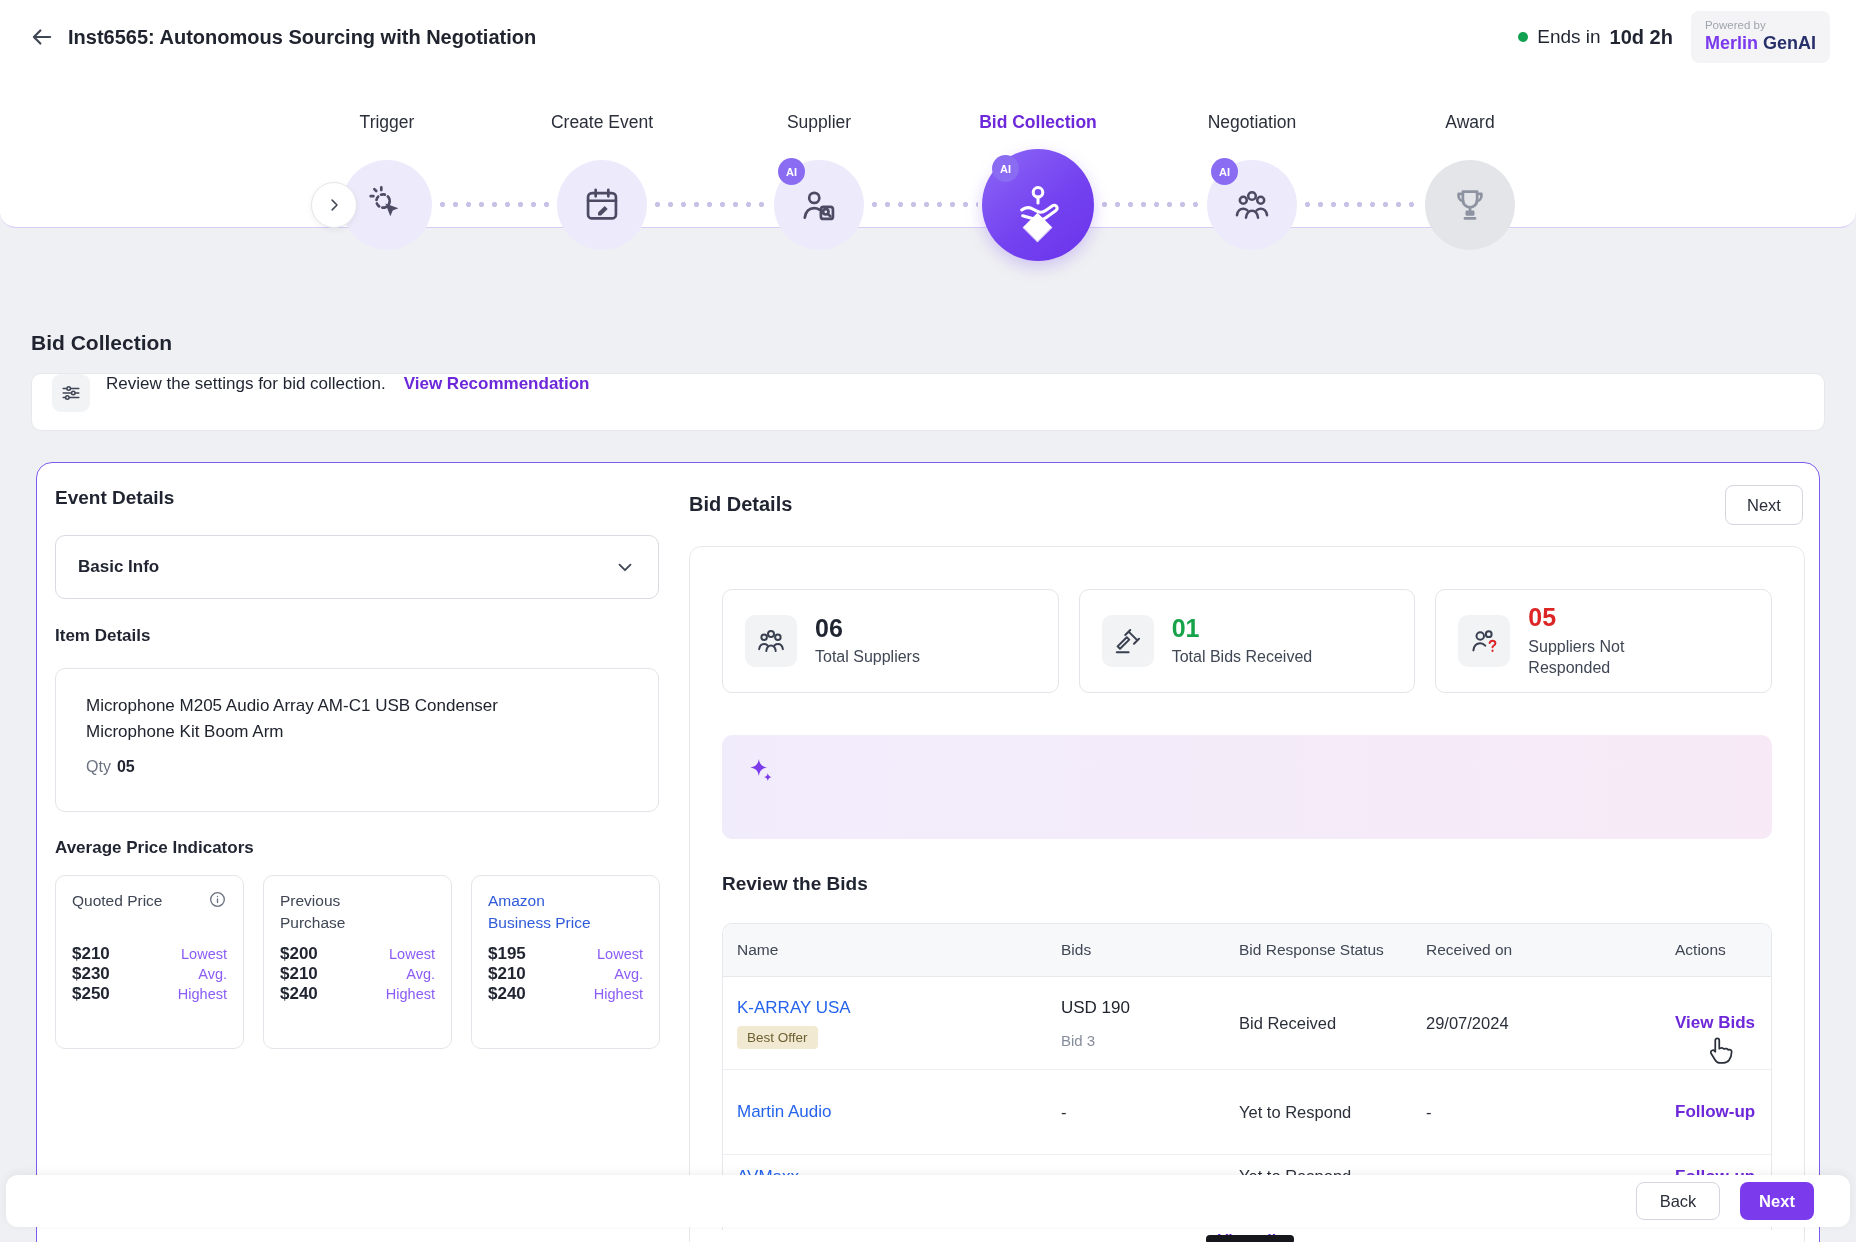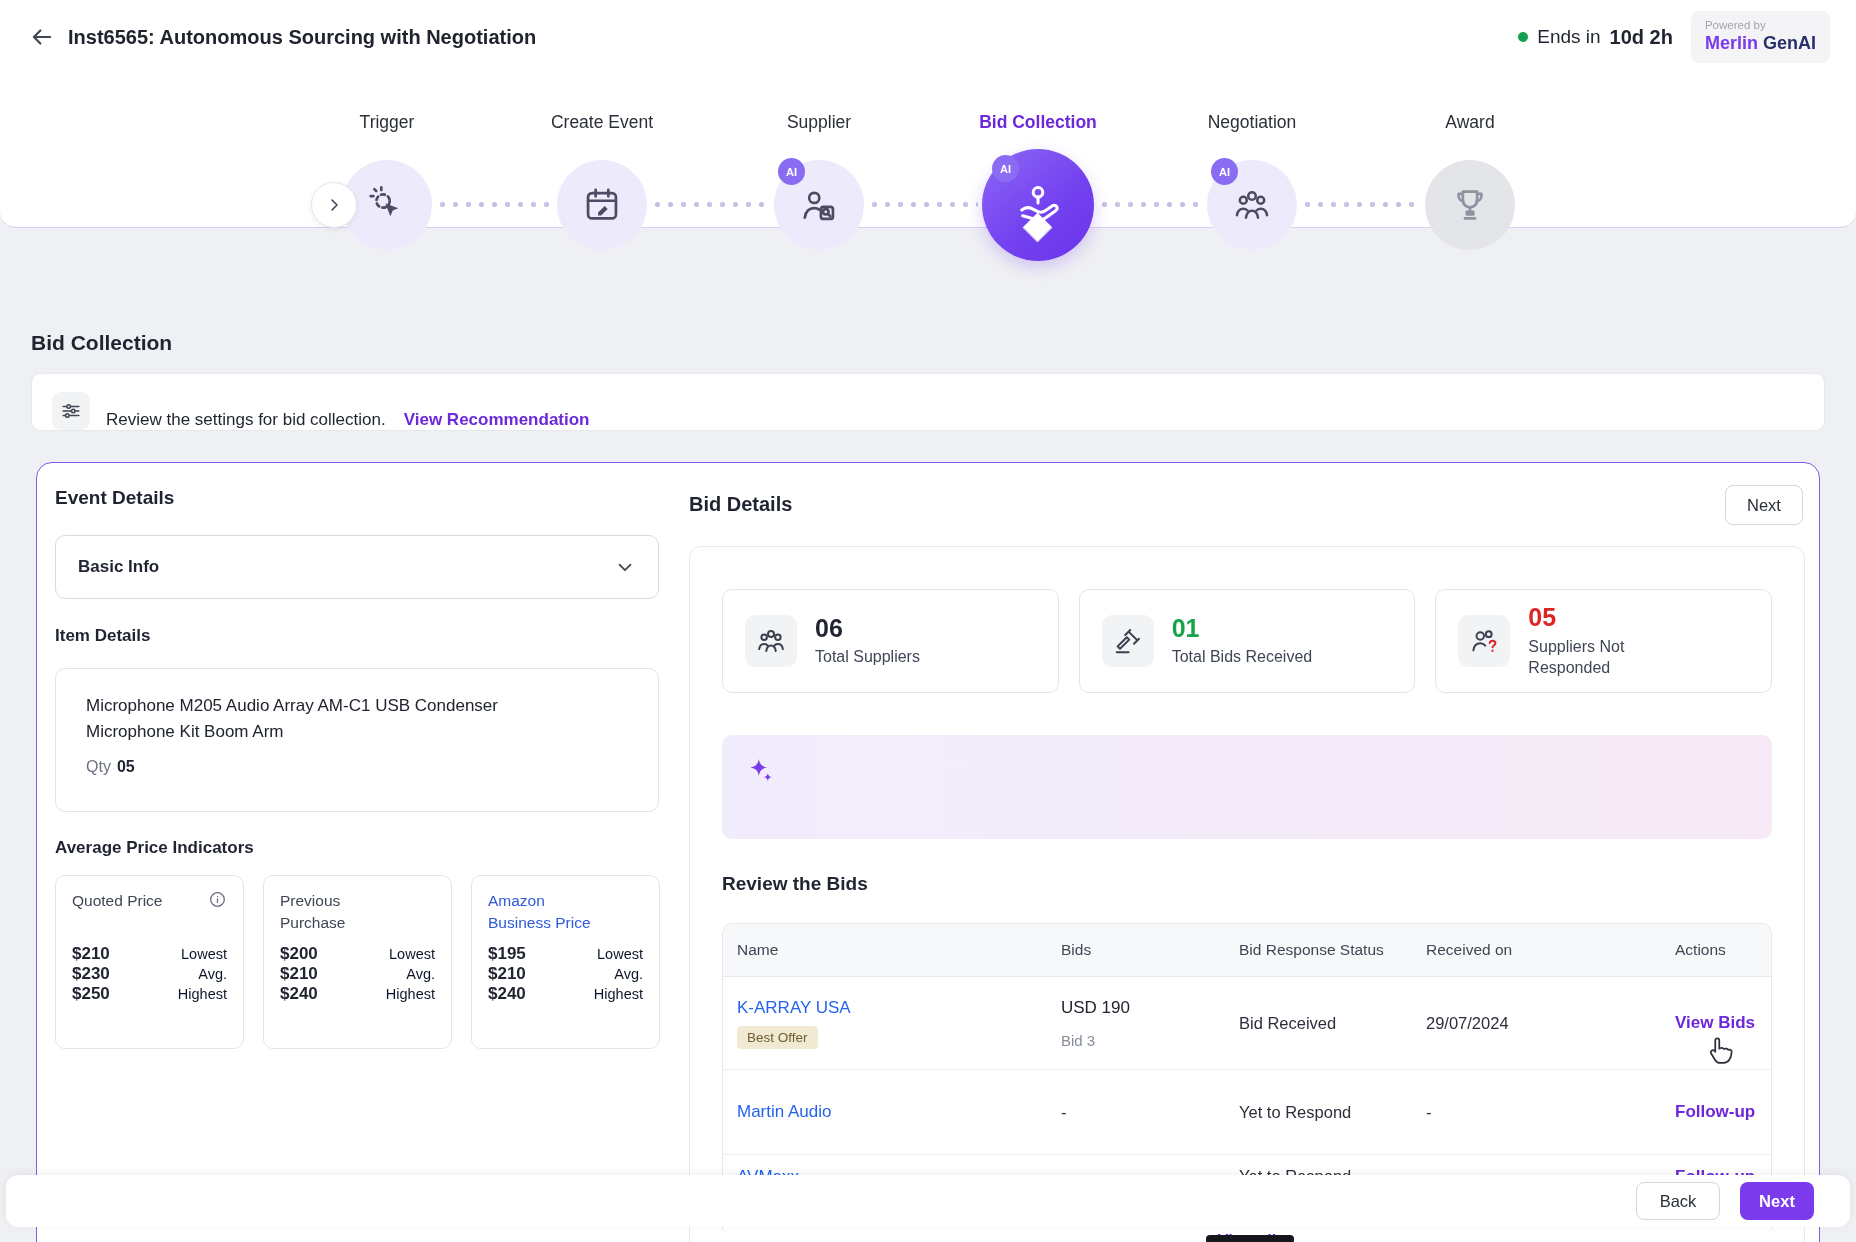--- a/index.html
+++ b/index.html
@@ -45,21 +45,21 @@
   .pre-chevron { position:absolute; left:311px; top:182px; width:46px; height:46px; border-radius:50%;
                  background:#fff; border:1px solid #e3e5ea; color:#3f4654; display:flex; align-items:center; justify-content:center;
                  z-index:3; cursor:pointer; box-shadow:0 2px 6px rgba(0,0,0,.06); }
   .pre-chevron svg { width:18px; height:18px; }
   .notch { position:absolute; left:1027px; bottom:-11px; width:21px; height:21px; background:#fff;
            transform:rotate(45deg); border-right:1px solid #d9cdf6; border-bottom:1px solid #d9cdf6; }
 
   
   .section-title { position:absolute; left:31px; top:331px; font-size:21px; font-weight:700; }
   .config-banner { position:absolute; left:31px; top:373px; width:1794px; height:58px; background:#fff;
-                   border:1px solid #e6e8ec; border-radius:10px; display:flex; align-items:flex-end; padding:0 20px; }
+                   border:1px solid #e6e8ec; border-radius:10px; display:flex; align-items:flex-start; padding:0 20px; }
   .filter-chip { width:38px; height:38px; border-radius:9px; background:#f2f3f5; display:flex; align-items:center; justify-content:center; color:#3f4654; }
   .filter-chip svg { width:22px; height:22px; }
   .banner-text { margin-left:16px; font-size:17px; }
   .banner-link { margin-left:18px; font-size:17px; font-weight:700; color:#6d28d9; cursor:pointer; }
 
   
   .main-panel { position:absolute; left:36px; top:462px; width:1784px; height:798px; background:#fff;
                 border:1.6px solid #7e5bed; border-radius:16px; }
 
   
@@ -75,21 +75,21 @@
   .qty-value { font-weight:700; margin-left:6px; }
   .price-heading { position:absolute; left:18px; top:375px; font-size:17px; font-weight:700; }
   .price-row { position:absolute; left:18px; top:412px; display:flex; gap:19px; }
   .price-card { width:189px; height:174px; border:1px solid #e3e5ea; border-radius:10px; padding:14px 16px; background:#fff; }
   .pc-title-wrap { display:flex; justify-content:space-between; align-items:flex-start; min-height:54px; }
   .pc-title { font-size:15.5px; color:#3f4654; max-width:112px; line-height:22px; }
   .pc-title.blue { color:#2f5ad8; }
   .info-ic { width:19px; height:19px; color:#6b7280; cursor:pointer; flex:none; }
   .pc-row { display:flex; justify-content:space-between; align-items:baseline; }
   .pc-price { font-size:17px; font-weight:700; }
-  .pc-tag { font-size:14.5px; color:#0f172a; }
+  .pc-tag { font-size:14.5px; color:#8b5cf6; }
 
   
   .bd-title { position:absolute; left:652px; top:30px; font-size:20px; font-weight:700; }
   .btn-outline { border:1px solid #d3d6dd; background:#fff; border-radius:8px; color:#2a2f3a; font-size:16.5px; font-weight:500; cursor:pointer; font-family:inherit; }
   .btn-next-top { position:absolute; right:16px; top:22px; width:78px; height:40px; }
   .bd-container { position:absolute; left:652px; top:83px; width:1116px; height:726px; border:1px solid #e6e8ec; border-radius:12px; padding:42px 32px 0; }
   .stats { display:flex; gap:20px; }
   .stat-card { flex:1; height:104px; border:1px solid #e3e5ea; border-radius:10px; display:flex; align-items:center; gap:18px; padding:0 22px; }
   .stat-icon { width:52px; height:52px; border-radius:10px; background:#f2f3f5; color:#394050; display:flex; align-items:center; justify-content:center; flex:none; }
   .stat-icon svg { width:30px; height:30px; }

